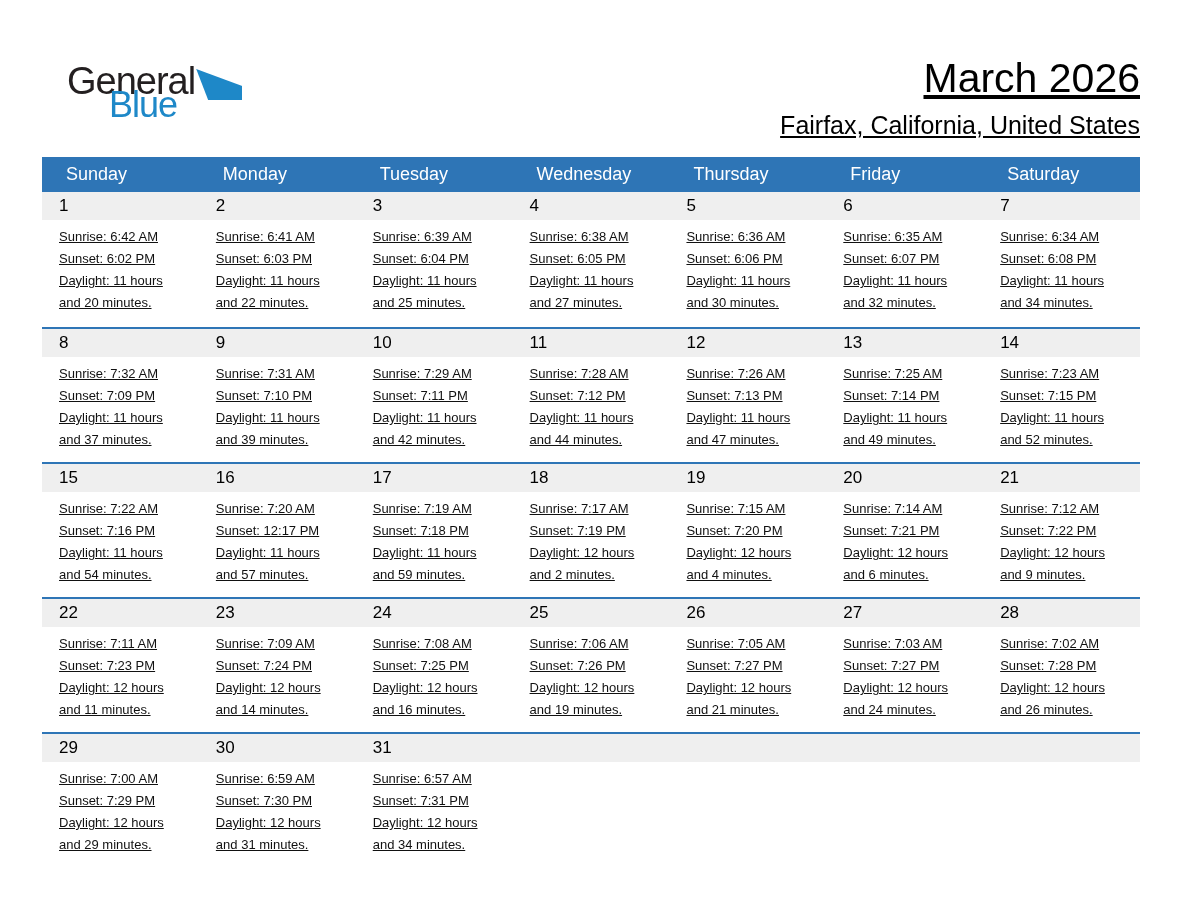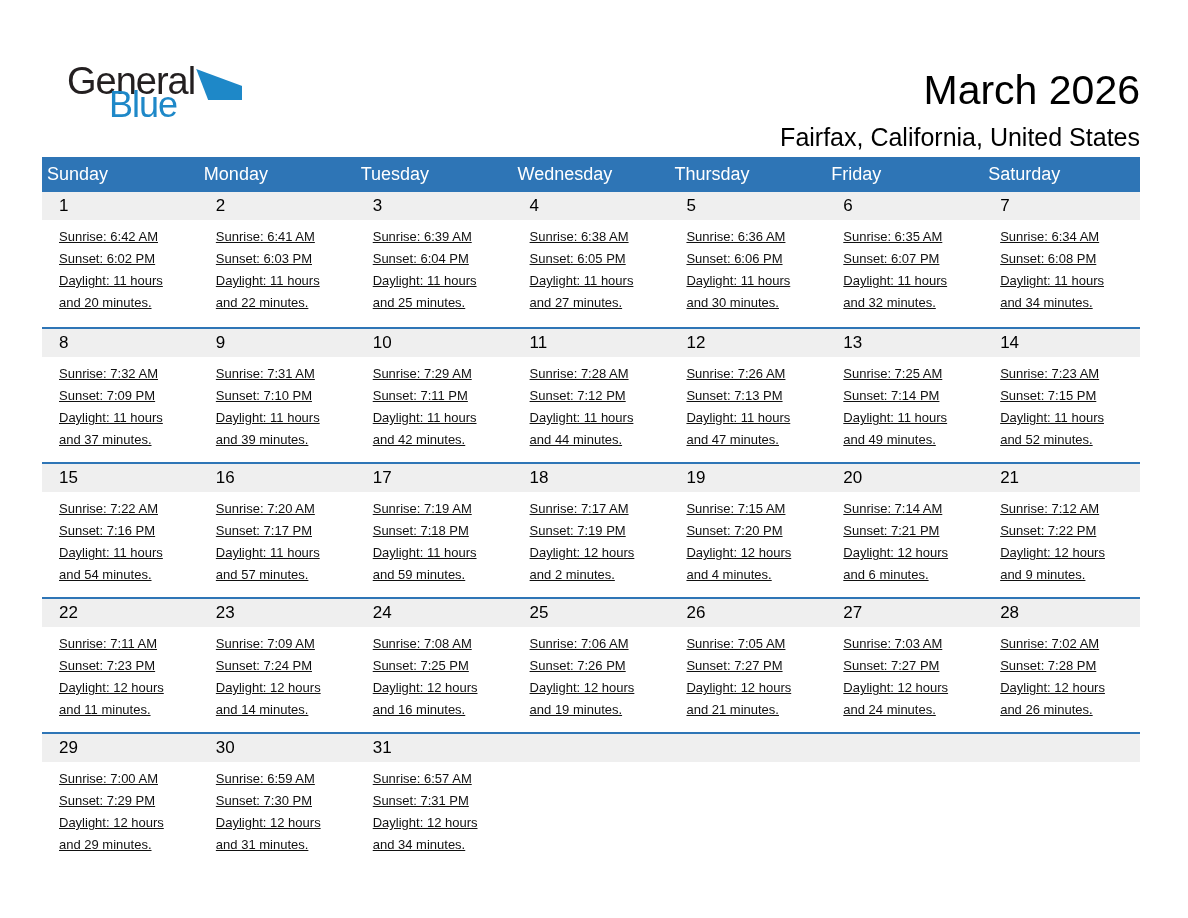--- a/index.html
+++ b/index.html
@@ -16,28 +16,28 @@
     font-family:"Liberation Sans", sans-serif;overflow:hidden;
   }
   
   .logo{position:absolute;left:55px;top:62px;line-height:1;}
   .logo-row1{display:flex;align-items:flex-end;}
   .logo-general{font-size:38px;color:#231F20;letter-spacing:-1px;margin-left:12px;}
   .logo-triangle{display:inline-block;width:46px;height:31px;background:var(--logo-blue);
     clip-path:polygon(0 0,100% 55%,100% 100%,26% 100%);margin-left:1px;}
   .logo-blue{font-size:36px;color:var(--logo-blue);margin-left:54px;margin-top:-13px;letter-spacing:-1px;}
   
-  .titles{position:absolute;right:48px;top:68px;text-align:right;}
+  .titles{position:absolute;right:48px;top:56px;text-align:right;text-decoration:underline;}
   .page-title{font-size:41px;font-weight:normal;color:#000;margin:0;line-height:1.1;}
   .page-subtitle{font-size:25px;font-weight:normal;color:#000;margin:11px 0 17px 0;line-height:1.1;}
   
   .cal{position:absolute;left:42px;top:157px;width:1098px;}
   .cal-header{display:flex;background:var(--accent);height:35px;}
   .hcell{flex:1 1 0;color:var(--header-text);font-size:18px;display:flex;align-items:center;
-    padding-left:5px;overflow:hidden;white-space:nowrap;}
+    padding-left:24px;overflow:hidden;white-space:nowrap;}
   .week-row{display:flex;height:135px;}
   .week-row + .week-row{border-top:2px solid var(--accent);}
   .day-cell{flex:1 1 0;display:flex;flex-direction:column;overflow:hidden;}
   .band{height:28px;background:var(--band);display:flex;align-items:center;
     padding-left:17px;font-size:17px;color:#000;flex:0 0 auto;}
   .info{padding:6px 8px 0 17px;font-size:13px;line-height:22px;color:var(--body-text);text-decoration:underline;}
   .info div{white-space:nowrap;}
 </style>
 </head>
 <body>
@@ -235,21 +235,21 @@
             <div>Daylight: 11 hours</div>
             <div>and 54 minutes.</div>
           </div>
         </div>
         <div class="day-cell">
           <div class="band">
             <span>16</span>
           </div>
           <div class="info">
             <div>Sunrise: 7:20 AM</div>
-            <div>Sunset: 7:17 PM</div>
+            <div>Sunset: 12:17 PM</div>
             <div>Daylight: 11 hours</div>
             <div>and 57 minutes.</div>
           </div>
         </div>
         <div class="day-cell">
           <div class="band">
             <span>17</span>
           </div>
           <div class="info">
             <div>Sunrise: 7:19 AM</div>

